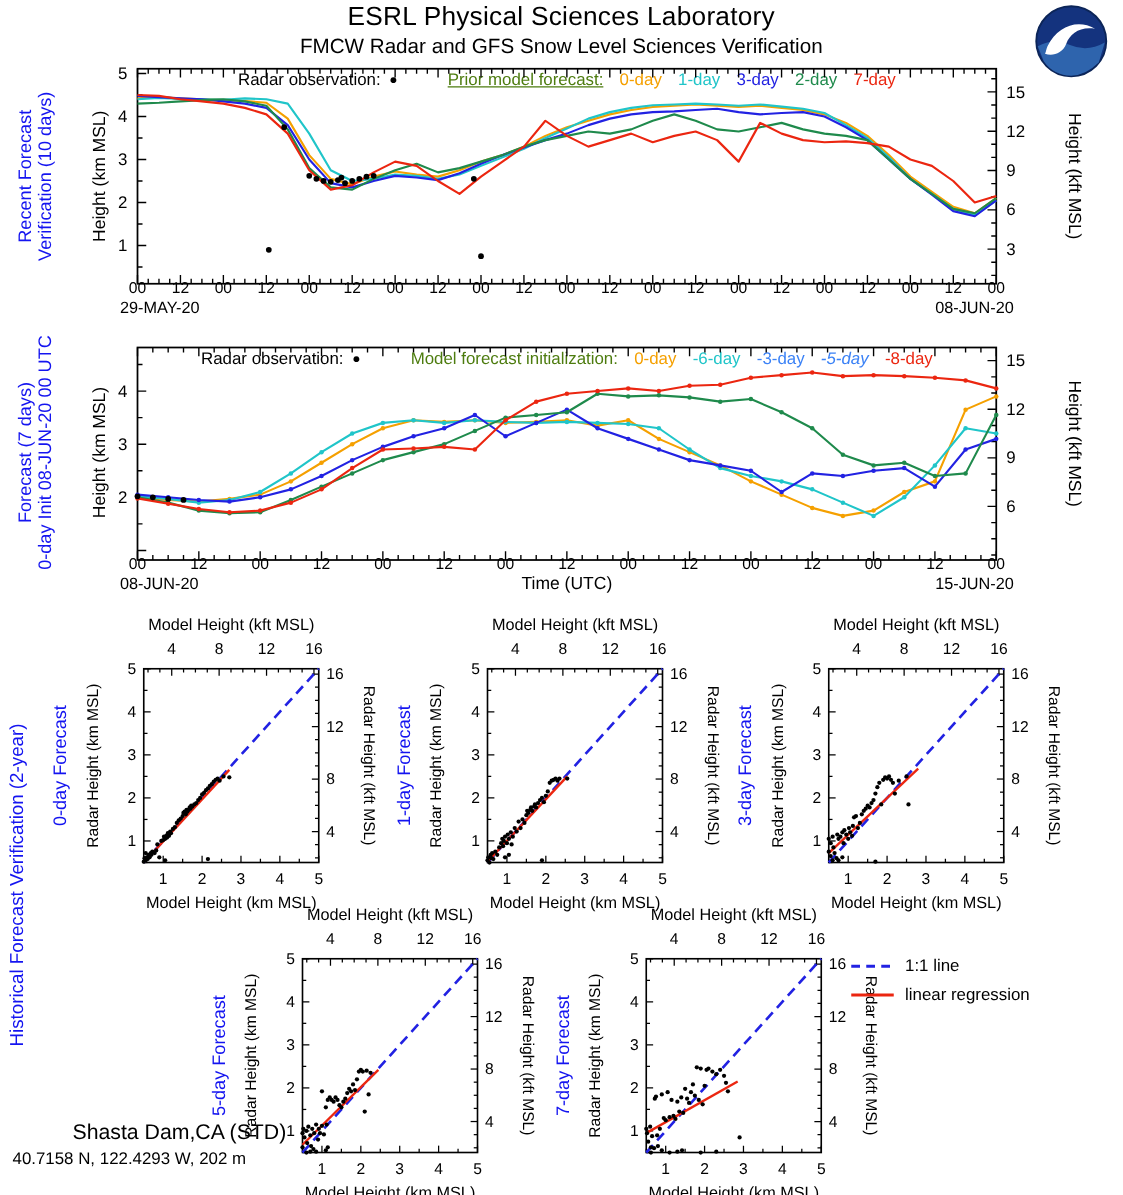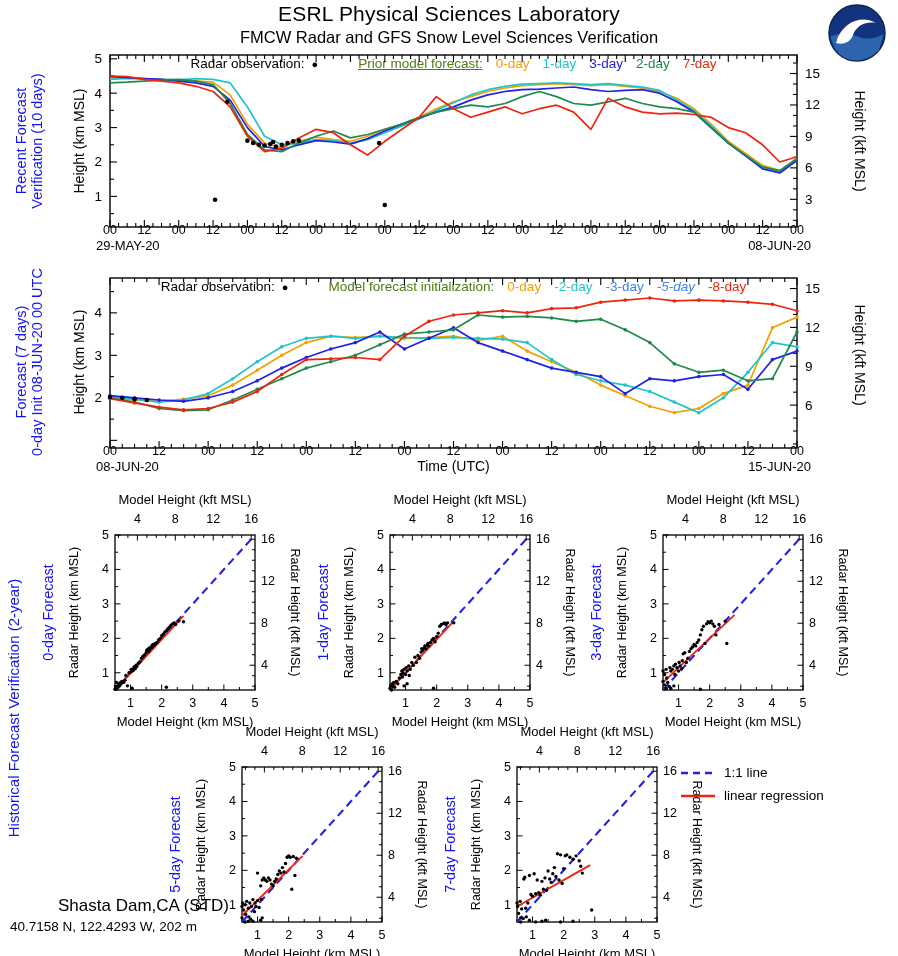--- a/index.html
+++ b/index.html
@@ -67,21 +67,21 @@
       <span style="color: rgb(34, 34, 226); text-align: right;">3-day</span>
       <span style="color: rgb(31, 138, 76);">2-day</span>
       <span style="color: rgb(235, 38, 16);">7-day</span>
     </div>
   <div class="legend" id="p2-legend" style="left:110px;top:279px;width:687px;">
       <span style="color: rgb(0, 0, 0);">Radar observation:</span>
       <span class="obs-dot" style="color: rgb(0, 0, 0);">●</span>
       <span class="sp"></span>
       <span style="color: #4d7c0f;">Model forecast initialization:</span>
       <span style="color: rgb(245, 160, 0);">0-day</span>
-      <span style="color: rgb(32, 197, 201);">-2-day</span>
+      <span style="color: rgb(32, 197, 201);">-6-day</span>
       <span style="color: #3b82f6;">-3-day</span>
       <span style="color: #3b82f6; font-style: italic;">-5-day</span>
       <span style="color: rgb(235, 38, 16);">-8-day</span>
     </div>
 
   <svg class="panel-svg" id="p1-svg" style="left:0;top:48px;" width="898" height="226">
       <rect x="110" y="7" width="687" height="172" fill="none" stroke="#000" stroke-width="1.4"></rect>
       <g>
         <line x1="110" y1="179" x2="110" y2="172" stroke="#000" stroke-width="1.1"></line>
         <line x1="110" y1="7" x2="110" y2="14" stroke="#000" stroke-width="1.1"></line>

